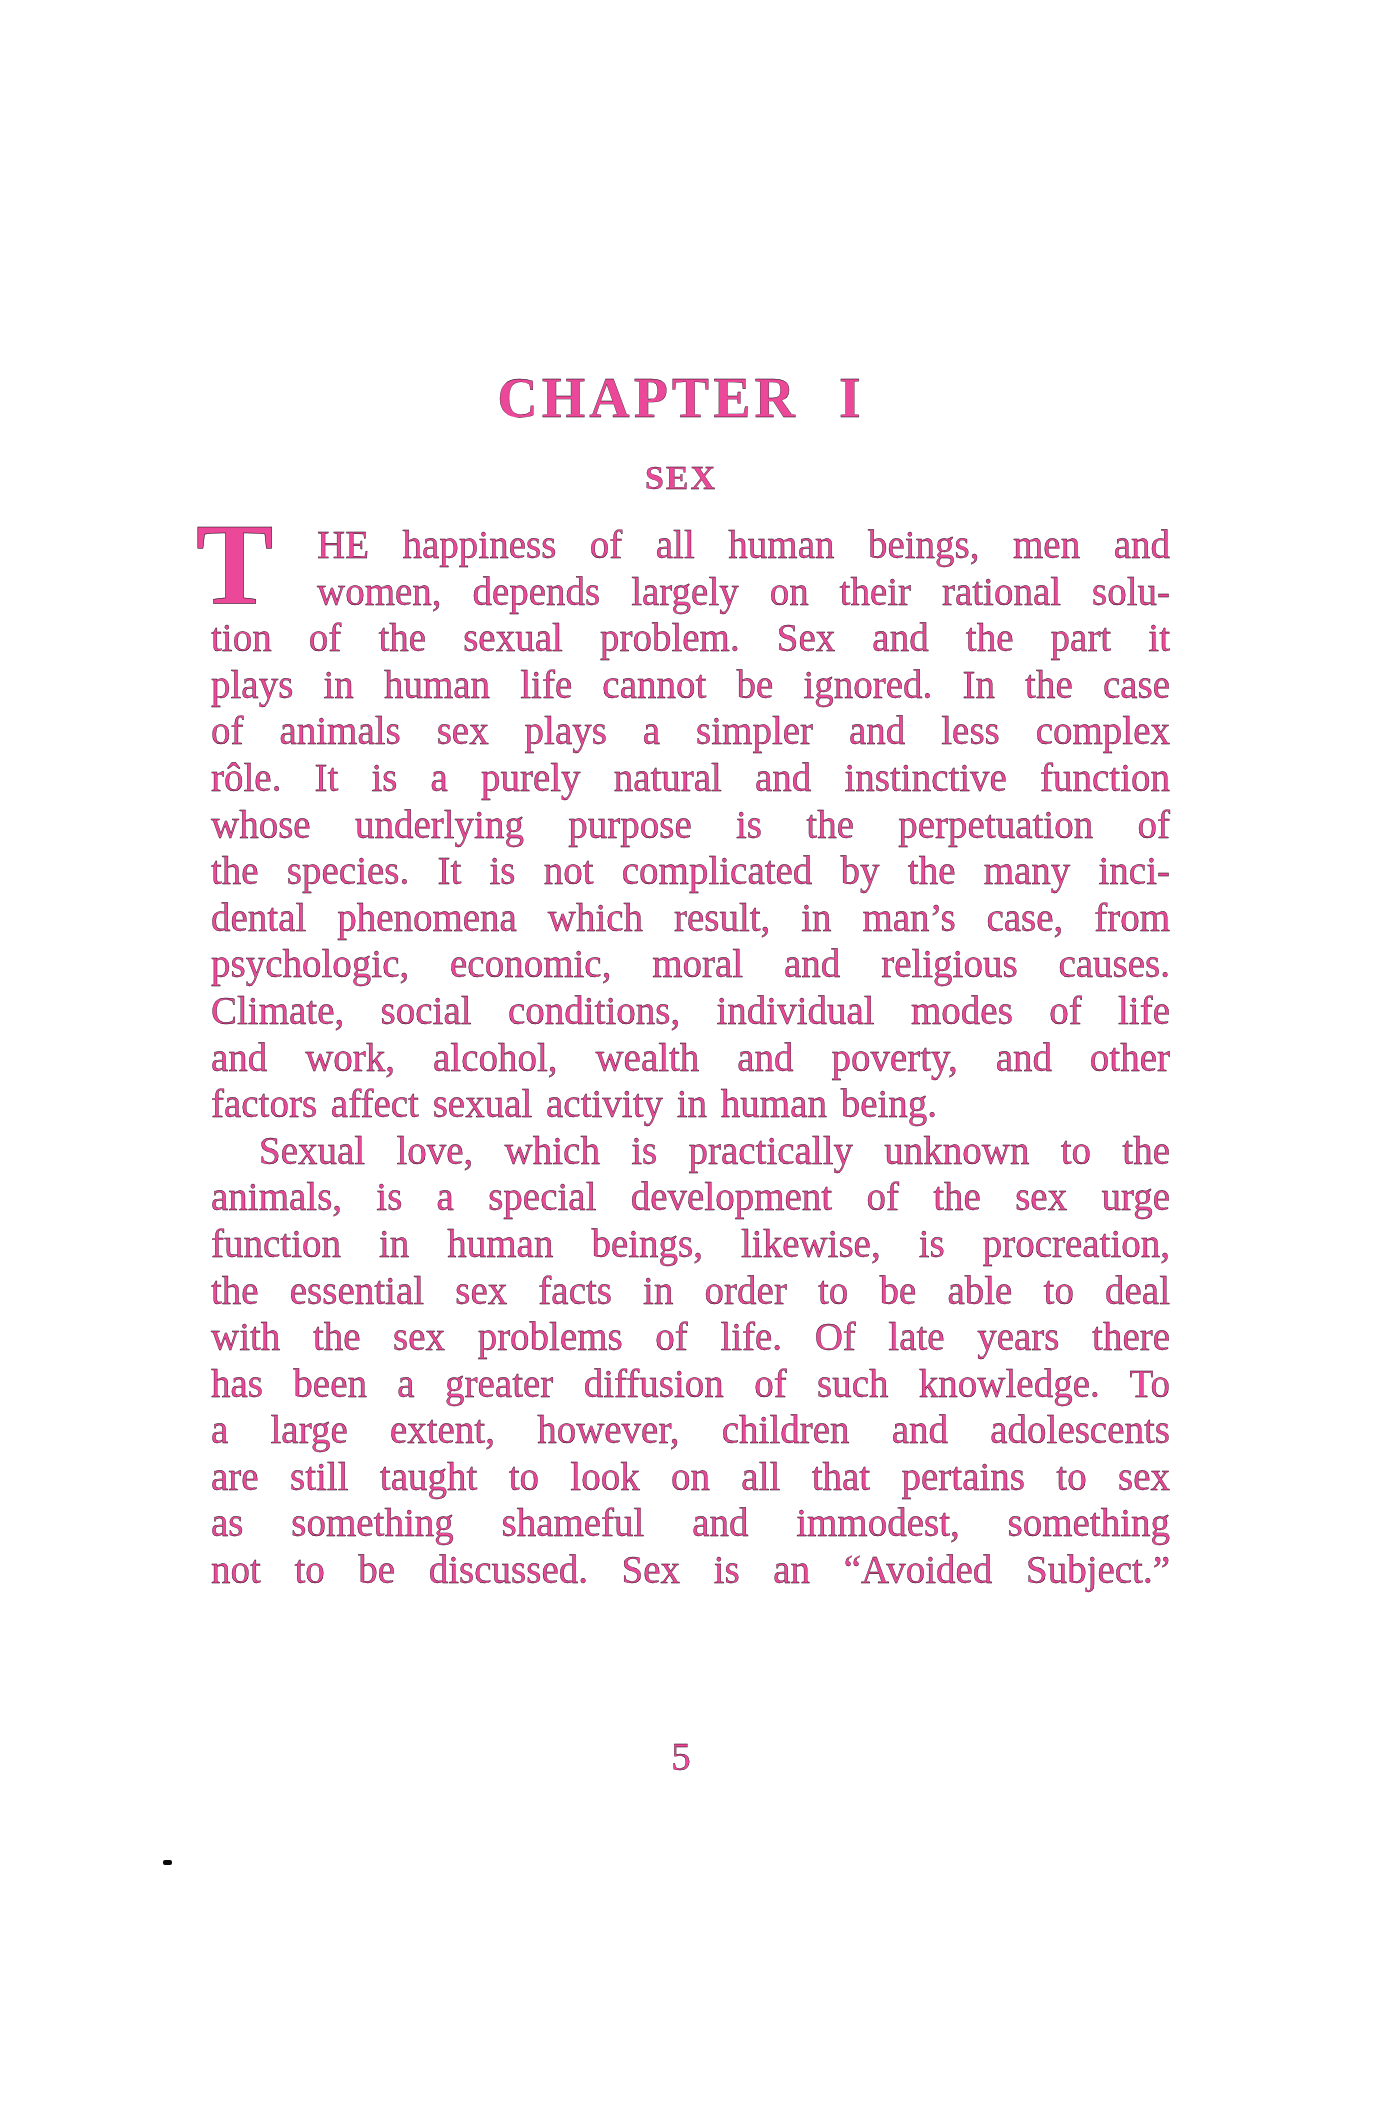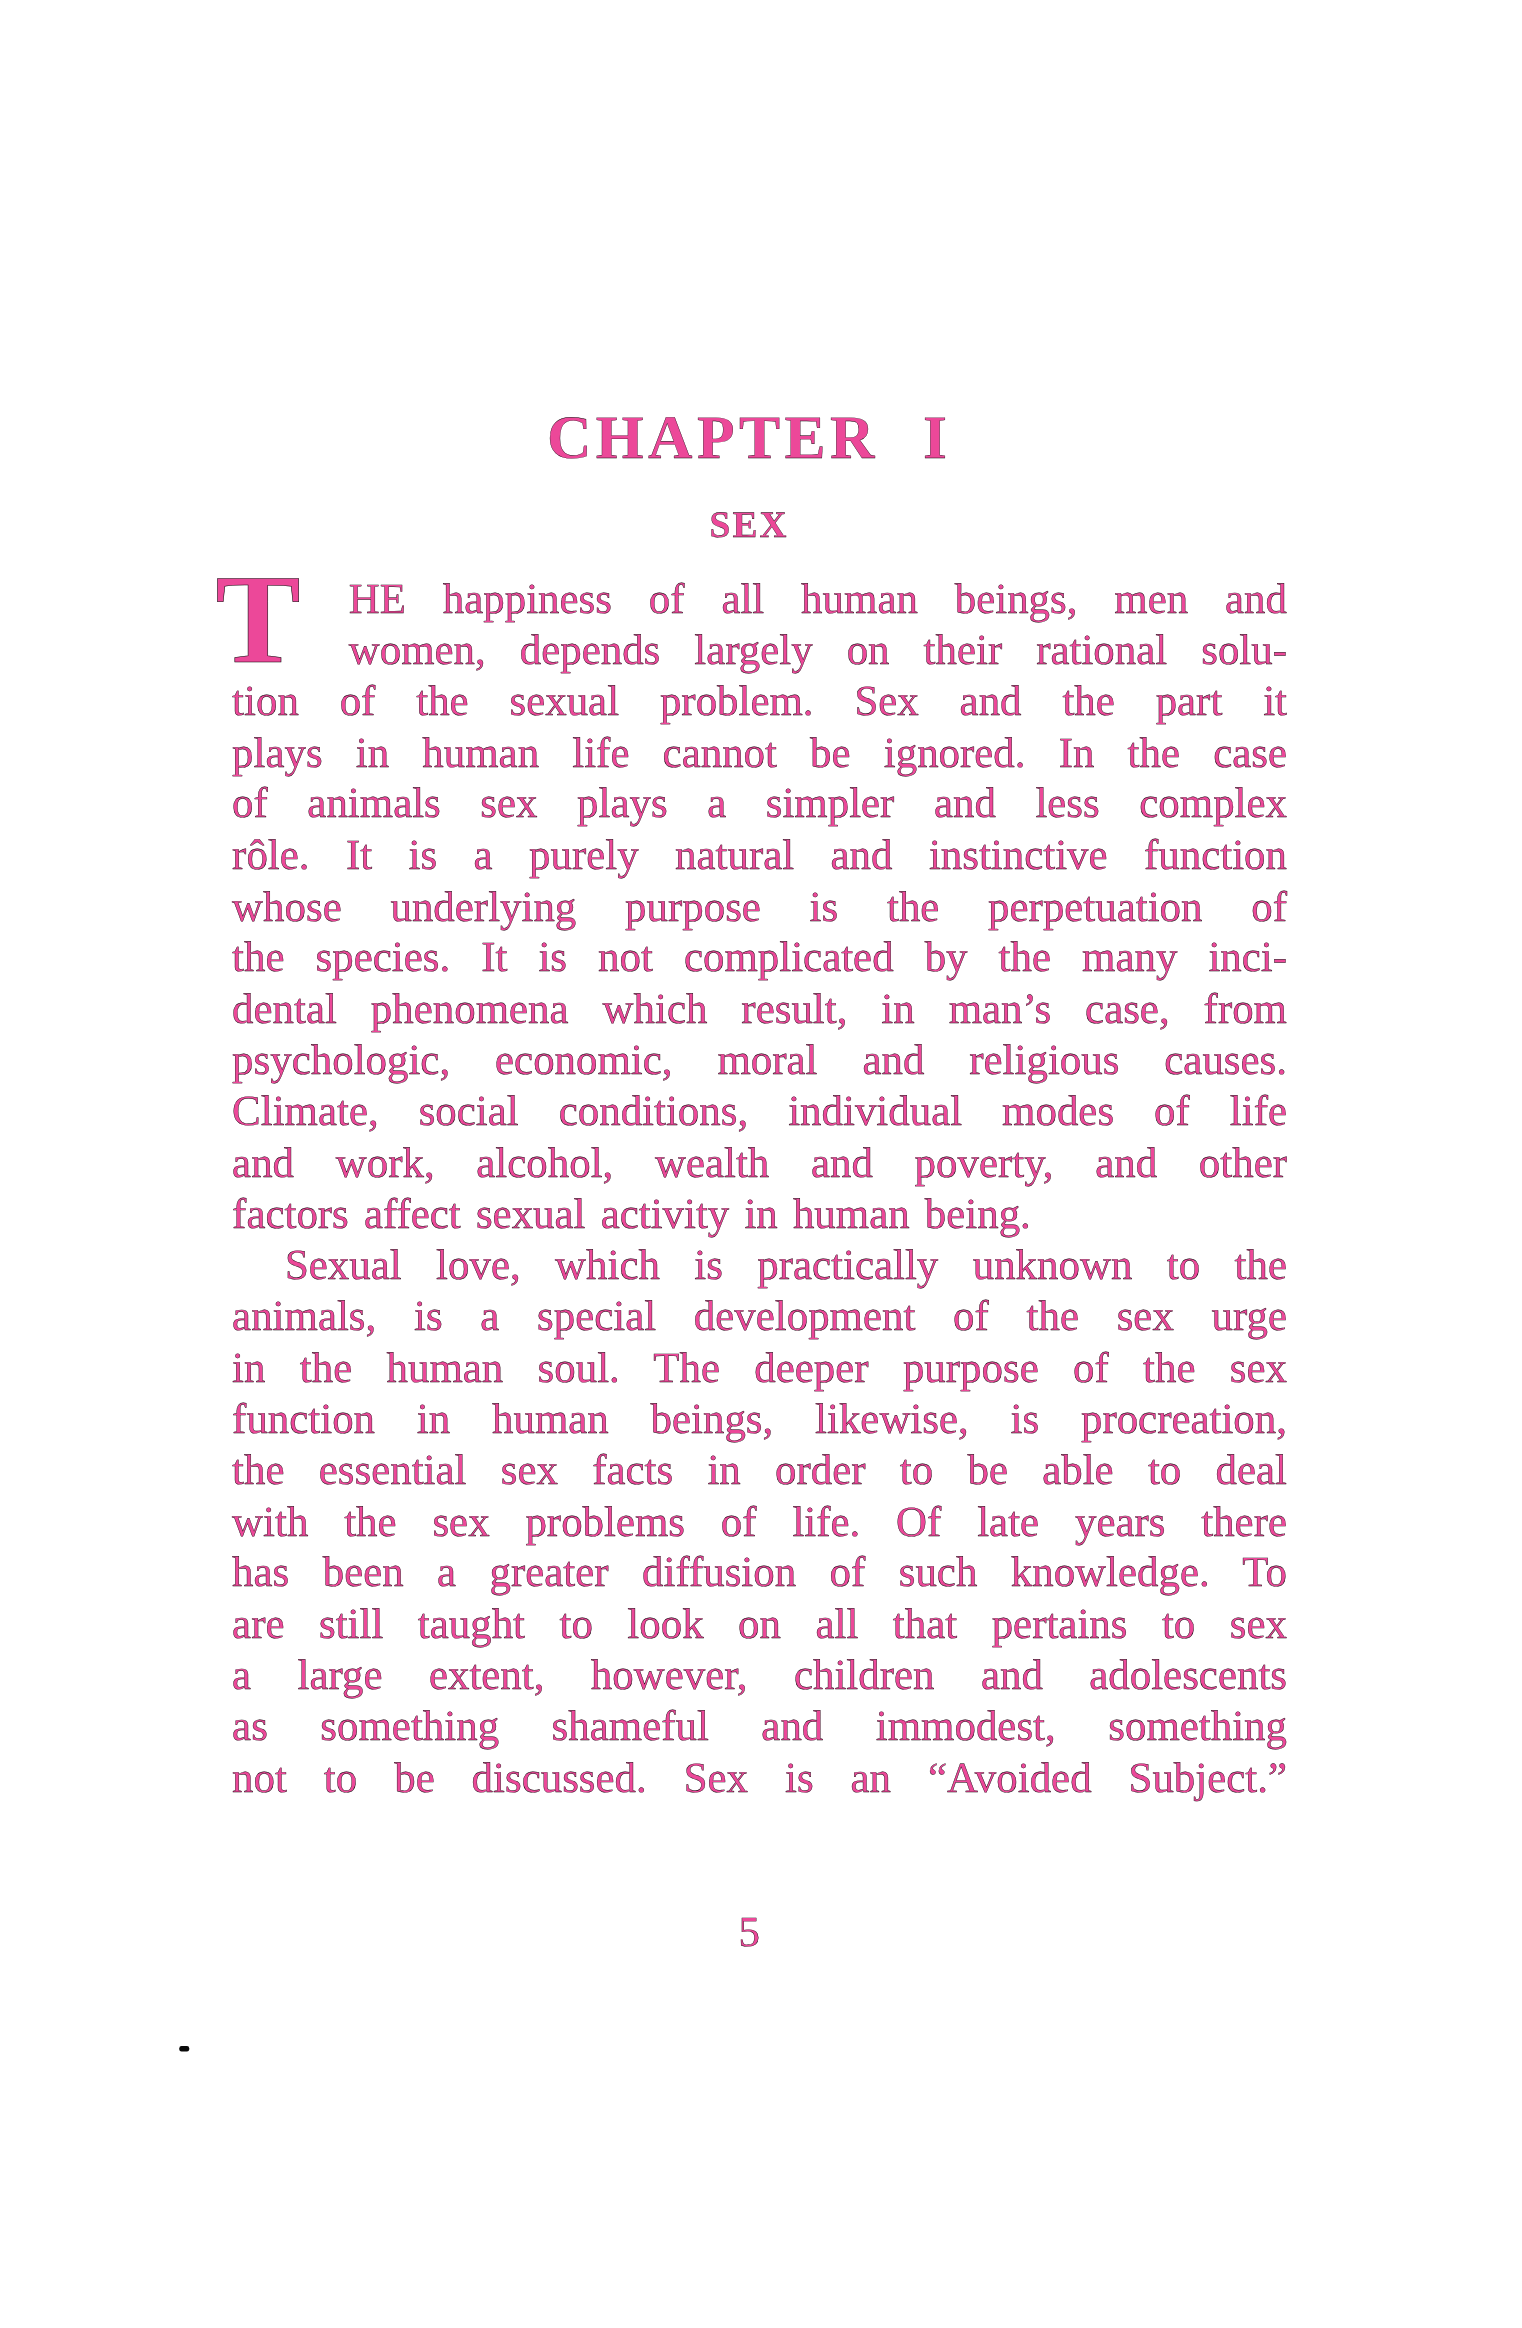--- a/index.html
+++ b/index.html
@@ -115,25 +115,24 @@
       <div class="line">rôle.  It is a purely natural and instinctive function</div>
       <div class="line">whose underlying purpose is the perpetuation of</div>
       <div class="line">the species.  It is not complicated by the many inci-</div>
       <div class="line">dental phenomena which result, in man’s case, from</div>
       <div class="line">psychologic, economic, moral and religious causes.</div>
       <div class="line">Climate, social conditions, individual modes of life</div>
       <div class="line">and work, alcohol, wealth and poverty, and other</div>
       <div class="line no-justify">factors affect sexual activity in human being.</div>
       <div class="line indent">Sexual love, which is practically unknown to the</div>
       <div class="line">animals, is a special development of the sex urge</div>
-      <div class="line">in the human soul.  The deeper purpose of the sex</div>
       <div class="line">function in human beings, likewise, is procreation,</div>
       <div class="line">the essential sex facts in order to be able to deal</div>
       <div class="line">with the sex problems of life.  Of late years there</div>
       <div class="line">has been a greater diffusion of such knowledge.  To</div>
+      <div class="line">a large extent, however, children and adolescents</div>
       <div class="line">are still taught to look on all that pertains to sex</div>
-      <div class="line">a large extent, however, children and adolescents</div>
       <div class="line">as something shameful and immodest, something</div>
       <div class="line">not to be discussed.  Sex is an “Avoided Subject.”</div>
     </div>
   <div class="page-number">5</div>
   <div class="ink-speck"></div>
 </div>
 
 </body></html>

